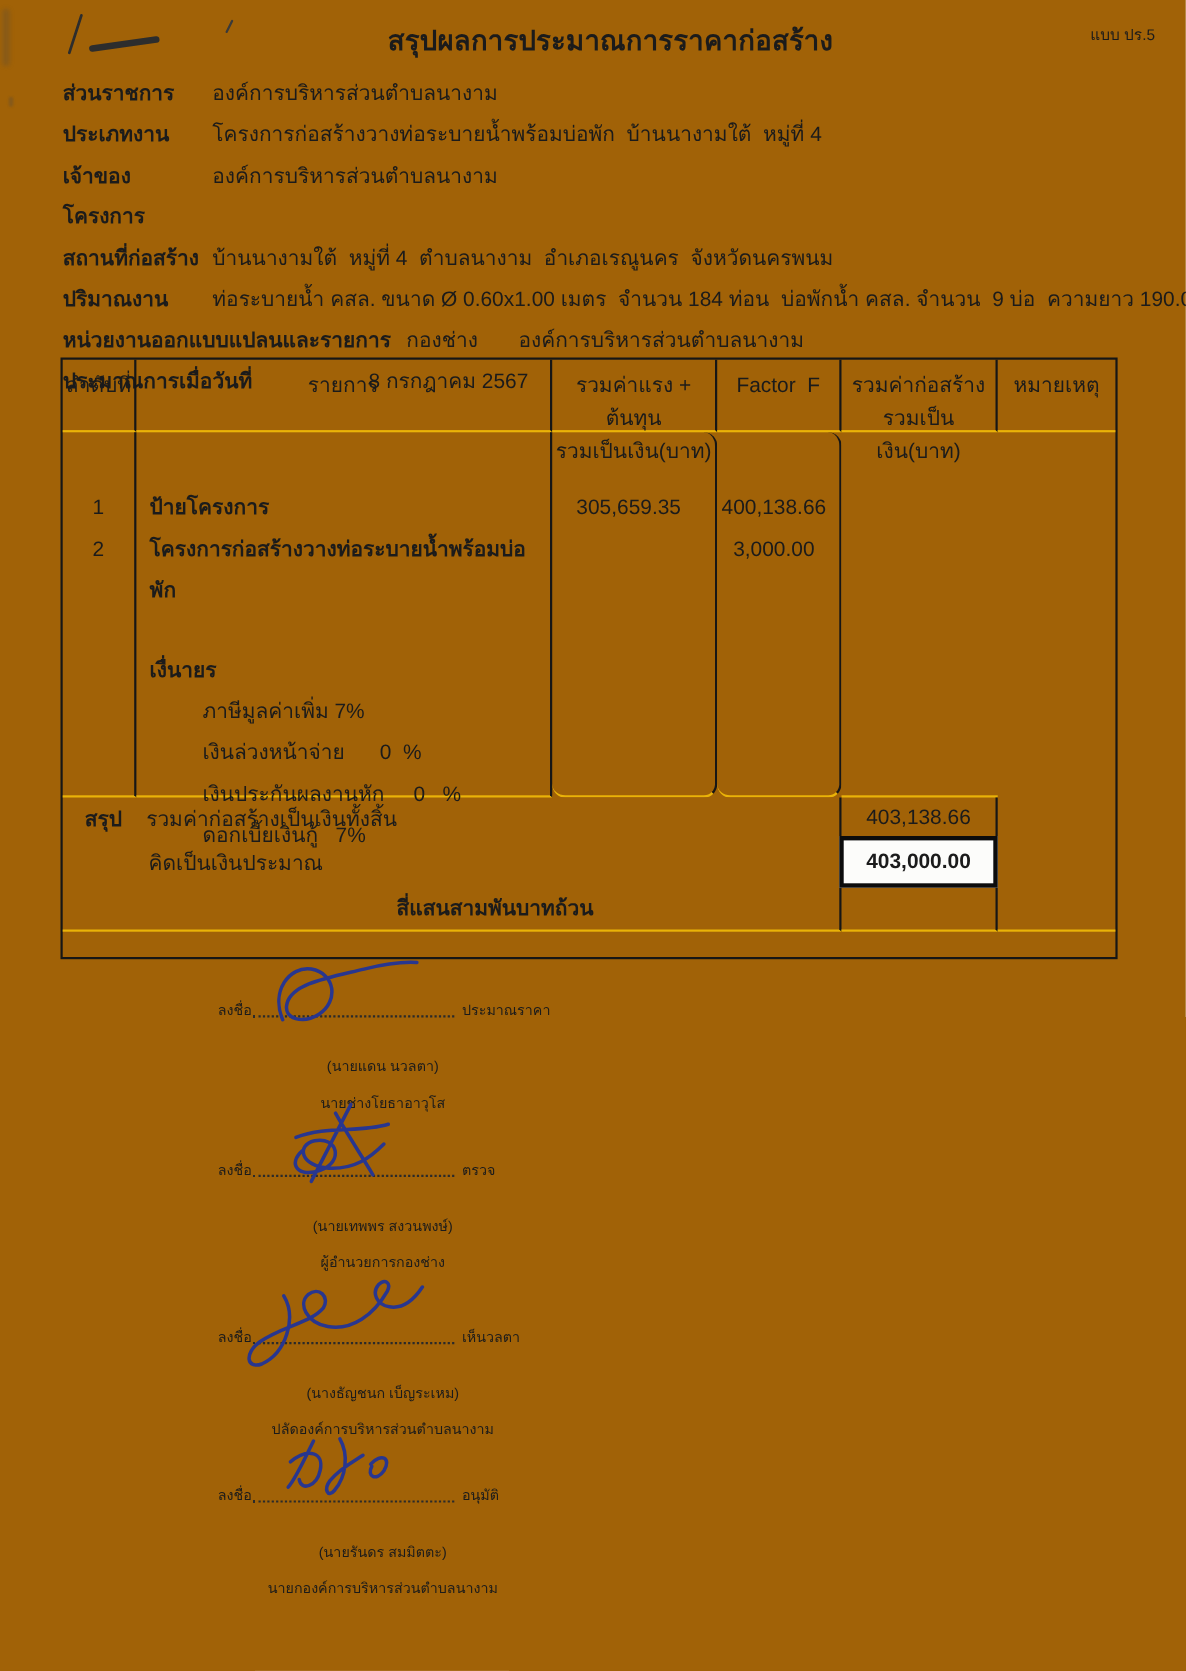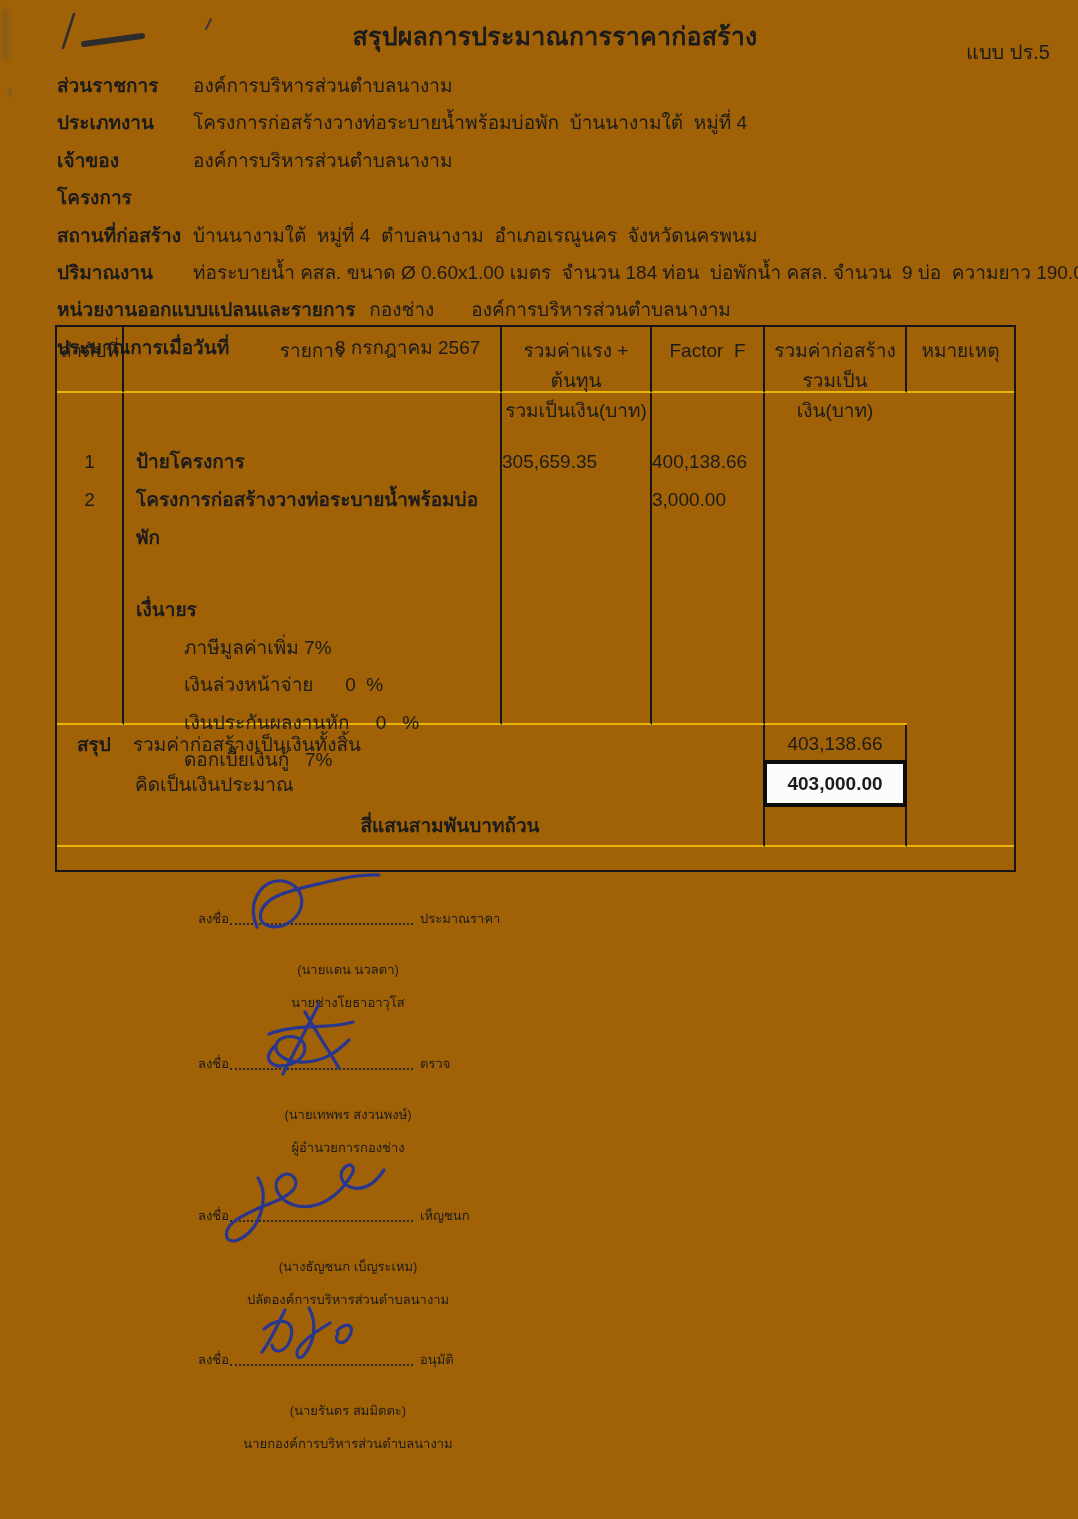--- a/index.html
+++ b/index.html
@@ -13,21 +13,21 @@
     position:relative;width:1078px;height:1519px;
     background:#a16207;
   }
   
   .doc-title{
     position:absolute;top:16px;left:0;width:100%;
     text-align:center;font-size:25px;font-weight:bold;
     transform:translateX(16px);letter-spacing:.2px;
   }
   .form-code{
-    position:absolute;top:36px;right:28px;font-size:20px;
+    position:absolute;top:20px;right:28px;font-size:14px;
   }
   
   .meta{position:absolute;top:67px;left:57px;right:10px;font-size:19px;}
   .meta-row{display:flex;line-height:37.4px;align-items:baseline;}
   .meta-label{font-weight:bold;flex:none;}
   .lbl-w{width:136px;}
   .lbl-date{width:278px;}
   .meta-val{white-space:pre;}
   .gap14{margin-left:14px;}
   
@@ -38,21 +38,21 @@
     grid-template-rows:66px 332px 37px 43px 42px 23px;
     border:2px solid #161616;
     font-size:19px;background:transparent;
     box-sizing:content-box;
   }
   .cell{box-sizing:border-box;border-right:2px solid #161616;border-bottom:2px solid #eab308;}
   .nr{border-right:none;}
   .nb{border-bottom:none;}
   .hc{text-align:center;padding-top:9px;line-height:30px;}
   .pre{white-space:pre;}
-  .num{text-align:left;}
+  .num{text-align:center;border-radius:12px;}
   .bodyc{padding-top:50px;line-height:38px;}
   .c-no{text-align:center;}
   .c-item{padding-left:12px;font-weight:bold;}
   .cond-title{font-weight:bold;margin-top:34px;line-height:37.5px;}
   .cond-item{padding-left:48px;line-height:37.5px;white-space:pre;font-weight:normal;}
   .c-cost,.c-factor{padding-right:9px;}
   .c-total{padding-right:8px;}
   .sum-left{display:flex;align-items:center;padding-left:20px;}
   .sum-label{font-weight:bold;}
   .sum-text{margin-left:22px;}
@@ -218,21 +218,21 @@
     <div class="sig-pos">ผู้อำนวยการกองช่าง</div>
   </div>
 
   <div class="sig" style="top:1200px;">
     <svg class="sig-ink ink" style="left:20px;top:-40px;" width="200" height="84" viewBox="0 0 200 84">
       <path d="M40,18 C52,38 42,70 20,80 C6,85 4,70 18,60 C40,45 64,43 76,29 C82,19 72,9 62,17 C53,25 60,42 80,46 C102,50 122,35 134,14 C138,6 132,2 126,8 C120,15 124,26 136,28 C148,30 158,22 166,10"></path>
     </svg>
     <div class="sig-row">
       <span>ลงชื่อ</span>
       <span class="sig-dots"></span>
-      <span>เห็ญชนก</span>
+      <span>เห็นวลตา</span>
     </div>
     <div class="sig-name">(นางธัญชนก  เบ็ญระเหม)</div>
     <div class="sig-pos">ปลัดองค์การบริหารส่วนตำบลนางาม</div>
   </div>
 
   <div class="sig" style="top:1344px;">
     <svg class="sig-ink ink" style="left:55px;top:-40px;" width="130" height="70" viewBox="0 0 130 70">
       <path d="M32,6 C24,22 16,40 9,48 M11,25 C27,12 42,16 38,33 C35,47 21,52 19,41 M56,4 C64,18 62,38 51,51 C45,58 41,50 47,42 C57,30 68,25 77,19 M84,27 C94,16 103,22 96,33 C89,43 80,38 85,29"></path>
     </svg>
     <div class="sig-row">

